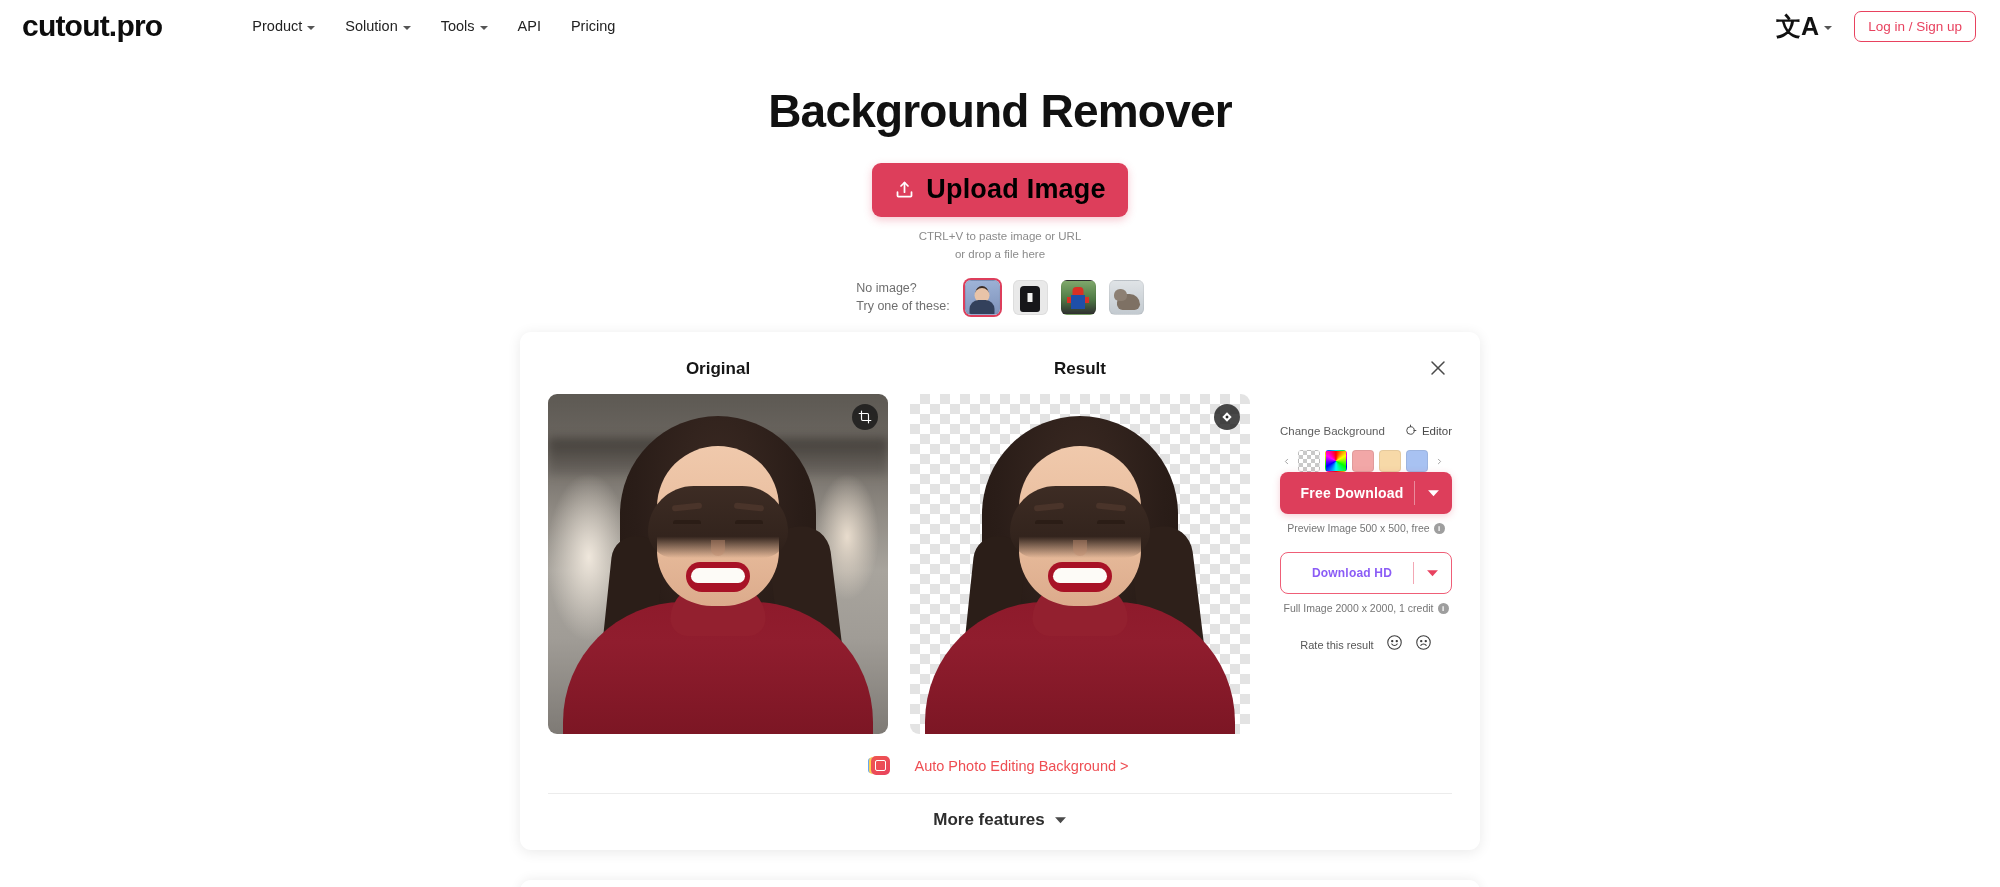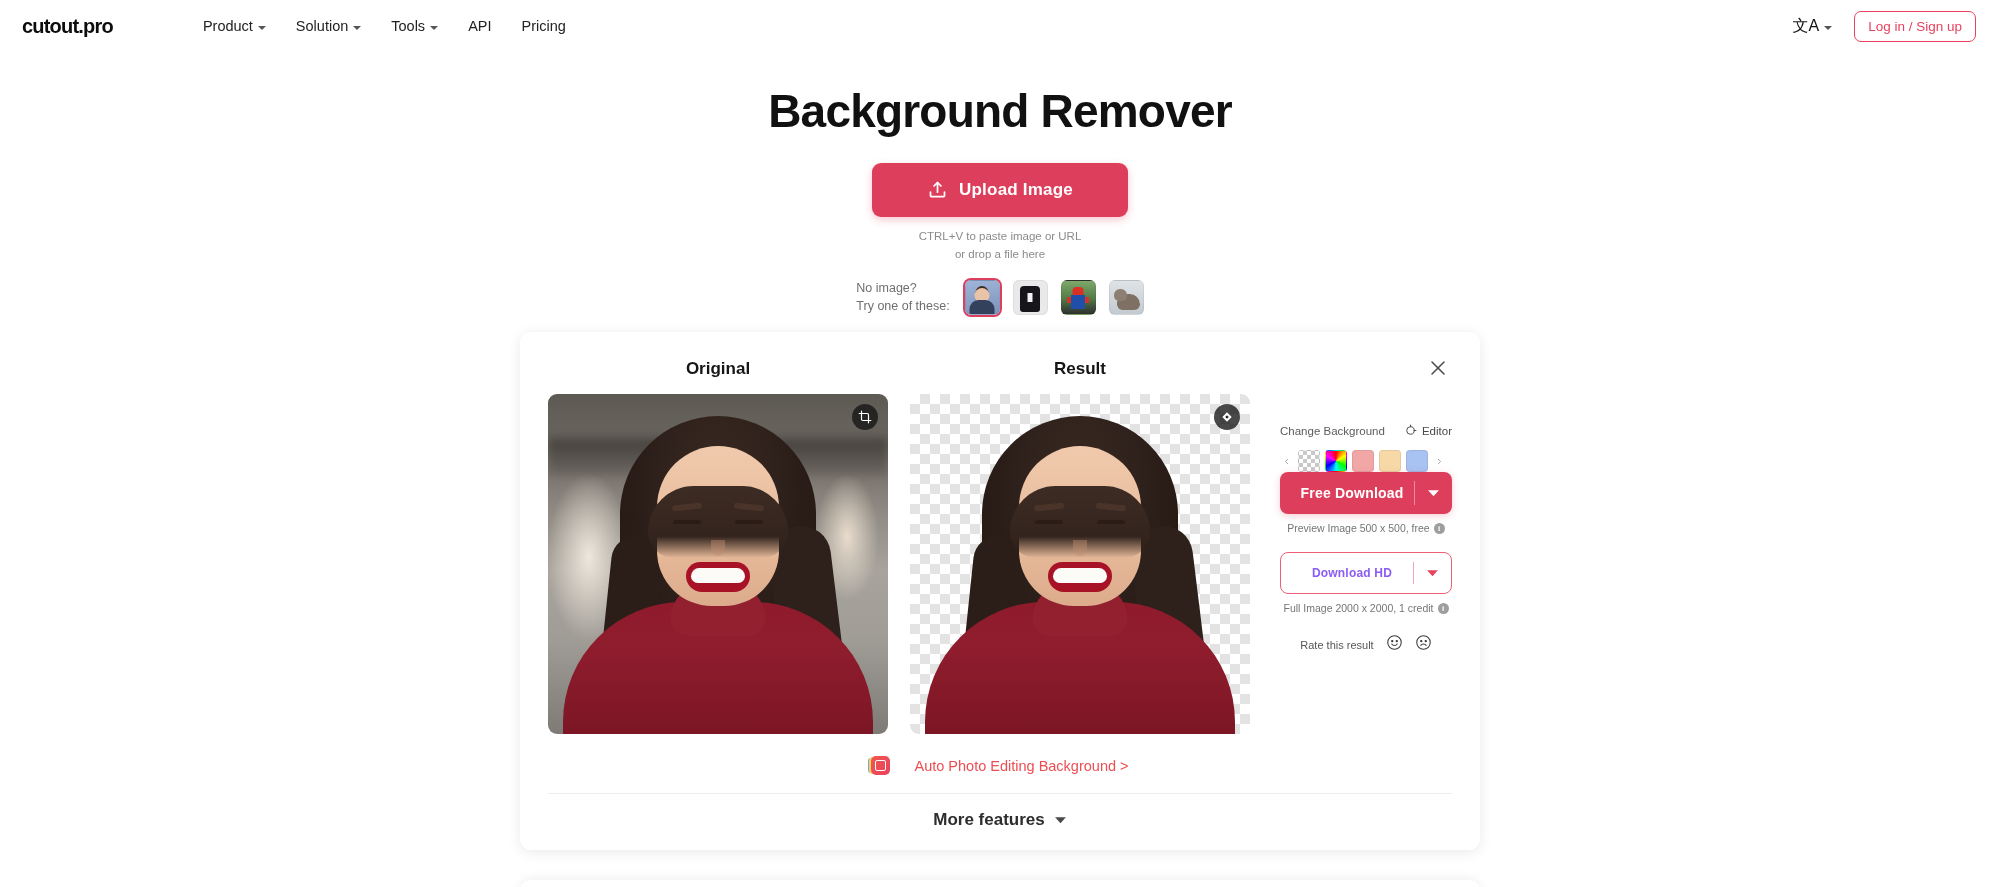--- a/index.html
+++ b/index.html
@@ -18,21 +18,21 @@
   
   .site-header {
     height: 52px;
     display: flex;
     align-items: center;
     padding: 0 24px 0 22px;
     background: #fff;
     position: relative;
   }
   .logo {
-    font-size: 20px;
+    font-size: 30px;
     font-weight: 700;
     letter-spacing: -0.8px;
     color: #0d0d0d;
     line-height: 1;
     white-space: nowrap;
     font-family: "Liberation Sans", sans-serif;
   }
   .main-nav {
     display: flex;
     align-items: center;
@@ -63,24 +63,24 @@
     align-items: center;
     gap: 22px;
   }
   .lang-switch {
     display: flex;
     align-items: center;
     gap: 5px;
     cursor: pointer;
   }
   .lang-glyph {
-    font-size: 16px;
+    font-size: 25px;
     line-height: 1;
     color: #111;
-    font-weight: 400;
+    font-weight: 700;
   }
   .login-btn {
     border: 1px solid #e8425f;
     color: #e8425f;
     background: #fff;
     border-radius: 7px;
     padding: 7px 13px;
     font-size: 13.5px;
     font-weight: 500;
     cursor: pointer;
@@ -100,22 +100,22 @@
     color: #111;
     line-height: 1.15;
   }
   .upload-btn {
     margin: 25px auto 0;
     width: 256px;
     height: 54px;
     background: #dd3e5b;
     border: none;
     border-radius: 9px;
-    color: #ffffff;
-    font-size: 17px;
+    color: #000000;
+    font-size: 27px;
     font-weight: 700;
     letter-spacing: 0.2px;
     display: flex;
     align-items: center;
     justify-content: center;
     gap: 11px;
     cursor: pointer;
     box-shadow: 0 3px 9px rgba(221,62,91,0.28);
     font-family: "Liberation Sans", sans-serif;
   }

